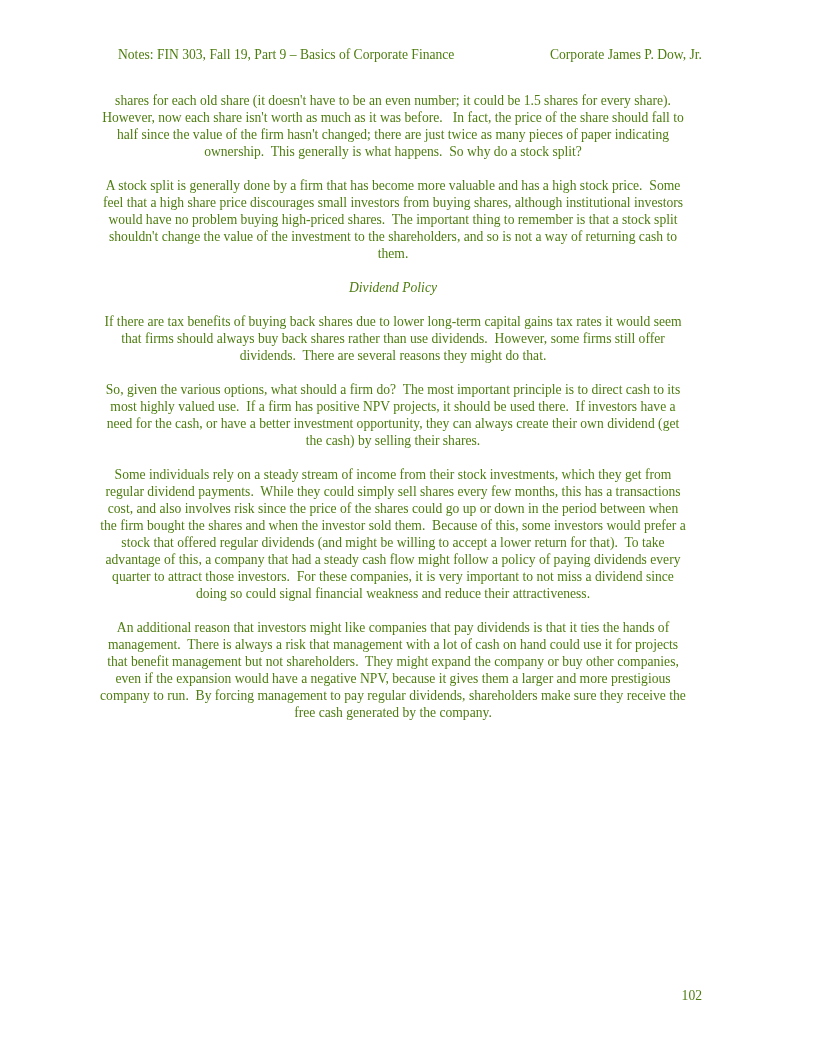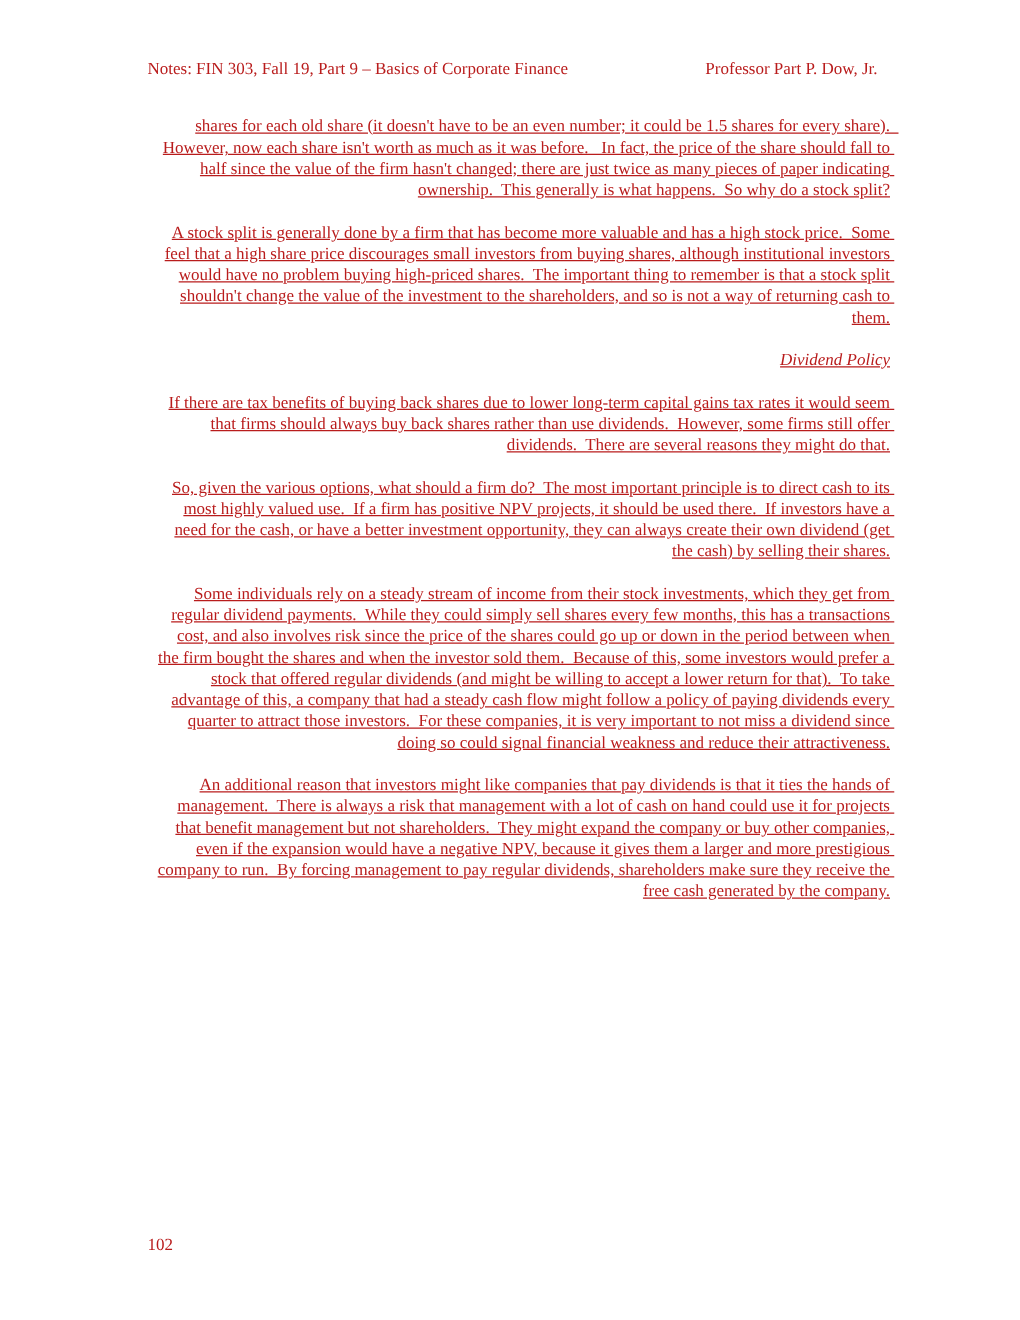--- a/index.html
+++ b/index.html
@@ -5,74 +5,73 @@
   html, body {
     margin: 0;
     padding: 0;
     background: #ffffff;
   }
   .page {
     position: relative;
     width: 816px;
     height: 1056px;
     background: #ffffff;
-    color: #b91c1c;
+    color: #4d7c0f;
     font-family: "Liberation Serif", "DejaVu Serif", serif;
     overflow: hidden;
   }
   .page-header {
     position: absolute;
     left: 118px;
     top: 46px;
     width: 584px;
     display: flex;
     justify-content: space-between;
     font-size: 13.6px;
     line-height: 17px;
     white-space: nowrap;
   }
   .page-content {
     position: absolute;
-    left: 126px;
+    left: 100px;
     top: 92px;
     width: 586px;
     font-size: 13.6px;
     line-height: 17px;
-    text-align: right;
-    text-decoration: underline;
+    text-align: center;
   }
   .page-content p {
     margin: 0 0 17px 0;
     white-space: pre-wrap;
   }
   .section-heading {
     font-style: italic;
     font-weight: normal;
     font-size: 13.6px;
     line-height: 17px;
     margin: 12px 0 17px 0;
   }
   .page-footer {
     position: absolute;
     left: 118px;
     top: 987px;
     width: 584px;
-    text-align: left;
+    text-align: right;
     font-size: 13.6px;
     line-height: 17px;
   }
 </style>
 </head>
 <body>
 
 <div class="page">
 
   <div class="page-header">
     <span>Notes: FIN 303, Fall 19, Part 9 – Basics of Corporate Finance</span>
-    <span>Professor Part P. Dow, Jr.</span>
+    <span>Corporate James P. Dow, Jr.</span>
   </div>
 
   <div class="page-content">
     <p>shares for each old share (it doesn't have to be an even number; it could be 1.5 shares for every share).  However, now each share isn't worth as much as it was before.   In fact, the price of the share should fall to half since the value of the firm hasn't changed; there are just twice as many pieces of paper indicating ownership.  This generally is what happens.  So why do a stock split?</p>
     <p>A stock split is generally done by a firm that has become more valuable and has a high stock price.  Some feel that a high share price discourages small investors from buying shares, although institutional investors would have no problem buying high-priced shares.  The important thing to remember is that a stock split shouldn't change the value of the investment to the shareholders, and so is not a way of returning cash to them.</p>
     <h2 class="section-heading">Dividend Policy</h2>
     <p>If there are tax benefits of buying back shares due to lower long-term capital gains tax rates it would seem that firms should always buy back shares rather than use dividends.  However, some firms still offer dividends.  There are several reasons they might do that.</p>
     <p>So, given the various options, what should a firm do?  The most important principle is to direct cash to its most highly valued use.  If a firm has positive NPV projects, it should be used there.  If investors have a need for the cash, or have a better investment opportunity, they can always create their own dividend (get the cash) by selling their shares.</p>
     <p>Some individuals rely on a steady stream of income from their stock investments, which they get from regular dividend payments.  While they could simply sell shares every few months, this has a transactions cost, and also involves risk since the price of the shares could go up or down in the period between when the firm bought the shares and when the investor sold them.  Because of this, some investors would prefer a stock that offered regular dividends (and might be willing to accept a lower return for that).  To take advantage of this, a company that had a steady cash flow might follow a policy of paying dividends every quarter to attract those investors.  For these companies, it is very important to not miss a dividend since doing so could signal financial weakness and reduce their attractiveness.</p>
     <p>An additional reason that investors might like companies that pay dividends is that it ties the hands of management.  There is always a risk that management with a lot of cash on hand could use it for projects that benefit management but not shareholders.  They might expand the company or buy other companies, even if the expansion would have a negative NPV, because it gives them a larger and more prestigious company to run.  By forcing management to pay regular dividends, shareholders make sure they receive the free cash generated by the company.</p>

